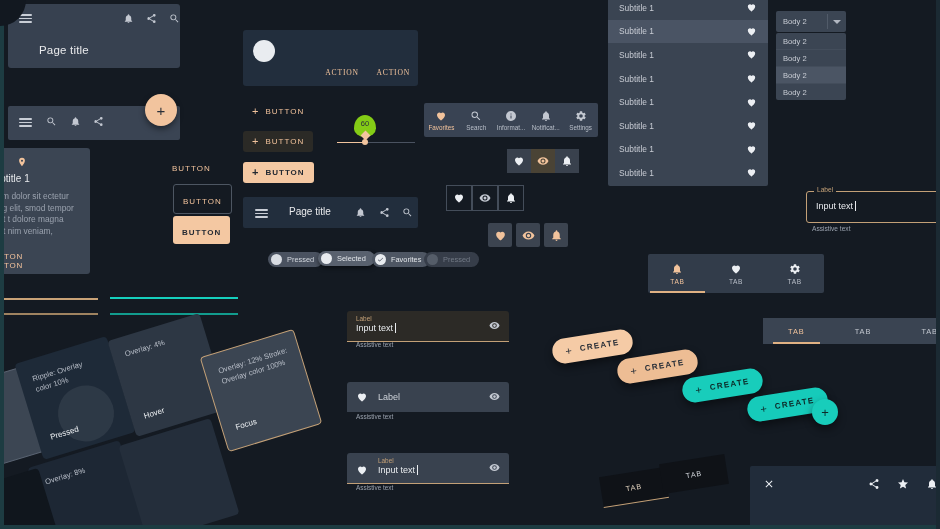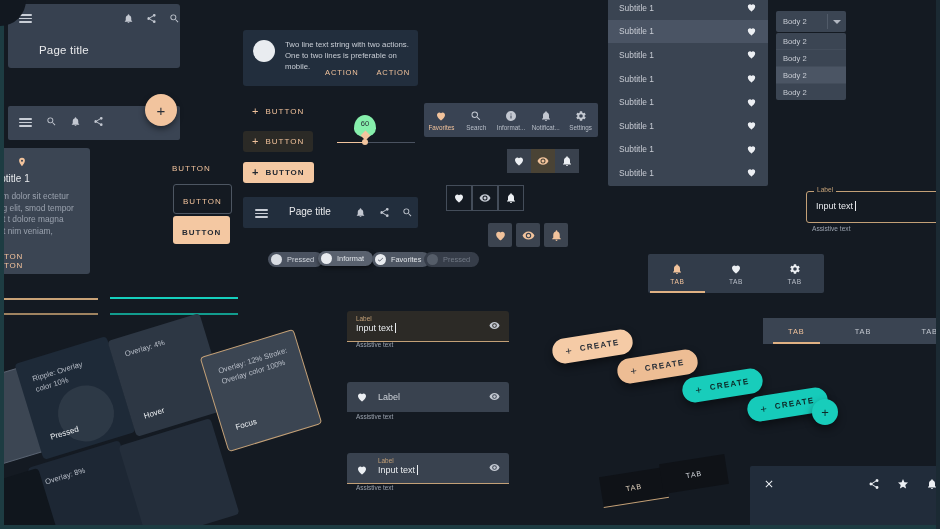--- a/index.html
+++ b/index.html
@@ -48,36 +48,36 @@
   .btn-text{font-size:8px;letter-spacing:1px;color:#f2c39c;}
   #btnTextOnly{left:172px;top:157px;}
   #btnOutline{left:173px;top:184px;border:1px solid #4d5662;border-radius:3px;padding:5px 9px;}
   #btnFilled{left:173px;top:216px;background:#f4c8a2;color:#242a33;border-radius:3px;padding:5px 9px;font-weight:bold;}
   #btnFilled .btn-text{color:#242a33;font-weight:bold;}
 
   
   #snack{left:243px;top:30px;width:175px;height:56px;background:#222e3d;border-radius:3px;}
   #snack .av{position:absolute;left:10px;top:10px;width:22px;height:22px;border-radius:50%;background:#e9ecf0;}
   #snack .txt{position:absolute;left:42px;top:9px;width:124px;font-size:7.8px;line-height:11px;color:#c9ced6;}
-  #snack .acts{position:absolute;right:8px;top:38px;font-size:7.6px;letter-spacing:.8px;color:#f2c39c;}
+  #snack .acts{position:absolute;right:8px;top:38px;font-size:7.6px;letter-spacing:.8px;color:#f2c39c;font-family:Liberation Serif, serif;}
   #snack .acts span{margin-left:15px;}
 
   
   .pbtn{position:absolute;display:flex;align-items:center;border-radius:3px;padding:5px 9px;font-size:8px;letter-spacing:1px;}
   .pbtn .pl{font-size:11px;margin-right:6px;line-height:1;}
   #pb1{left:243px;top:101px;color:#f2c39c;}
   #pb2{left:243px;top:131px;background:#2b2a26;color:#f2c39c;}
   #pb3{left:243px;top:162px;background:#f4c8a2;color:#232932;font-weight:bold;}
 
   
   #slider{left:337px;top:140px;width:78px;height:4px;}
   #slider .track{position:absolute;left:0;top:1.5px;width:78px;height:1.6px;background:#4a5260;}
   #slider .fill{position:absolute;left:0;top:1.5px;width:28px;height:1.6px;background:#f2c49e;}
   #slider .knob{position:absolute;left:25px;top:-1px;width:6px;height:6px;border-radius:50%;background:#f2c49e;}
-  #slider .bub{position:absolute;left:17px;top:-25px;width:22px;height:22px;border-radius:50% 50% 50% 50%/60% 60% 40% 40%;background:#86efac;}
+  #slider .bub{position:absolute;left:17px;top:-25px;width:22px;height:22px;border-radius:50% 50% 50% 50%/60% 60% 40% 40%;background:#84cc16;}
   #slider .bub:after{content:"";position:absolute;left:7.6px;top:17px;width:7px;height:7px;background:#f2c49e;transform:rotate(45deg);}
   #slider .bval{position:absolute;left:0;top:4px;width:22px;text-align:center;font-size:7.5px;color:#2b313a;z-index:2;}
 
   
   #bnav{left:424px;top:103px;width:174px;height:34px;background:#394353;border-radius:2px;display:flex;}
   #bnav .it{flex:1;display:flex;flex-direction:column;align-items:center;justify-content:center;gap:2px;}
   #bnav .lb{font-size:6.3px;color:#b9bfc9;}
   #bnav .it.on .lb{color:#f2c39c;}
 
   
@@ -298,21 +298,20 @@
   </div>
   <div class="abs" id="btnOutline">
     <span class="btn-text">BUTTON</span>
   </div>
   <div class="abs" id="btnFilled">
     <span class="btn-text">BUTTON</span>
   </div>
 
   <div class="abs" id="snack">
     <div class="av"></div>
-    <div class="txt">Two line text string with two actions. One to two lines is preferable on mobile.</div>
     <div class="acts">
       <span>ACTION</span>
       <span>ACTION</span>
     </div>
   </div>
 
   <div class="pbtn" id="pb1">
     <span class="pl">+</span>
     <span>BUTTON</span>
   </div>
@@ -525,21 +524,21 @@
         </svg>
     </span>
   </div>
 
   <div class="chip" id="c1">
     <span class="cdot"></span>
     <span>Pressed</span>
   </div>
   <div class="chip" id="c2">
     <span class="cdot"></span>
-    <span>Informat</span>
+    <span>Selected</span>
   </div>
   <div class="chip" id="c3">
     <span class="cdot">
       <svg width="7" height="7" viewBox="0 0 24 24">
           <path d="M9 16.2 4.8 12l-1.4 1.4L9 19 21 7l-1.4-1.4z" fill="#3a4250"></path>
         </svg>
     </span>
     <span>Favorites</span>
   </div>
   <div class="chip" id="c4">

